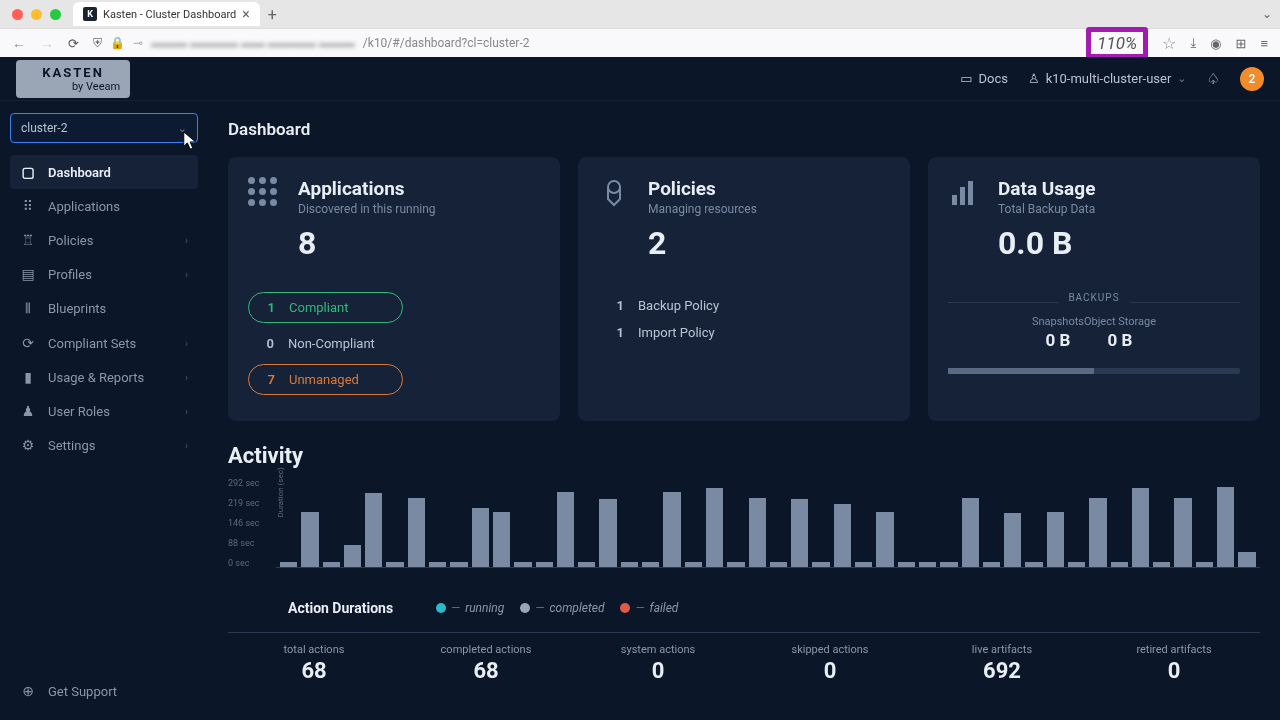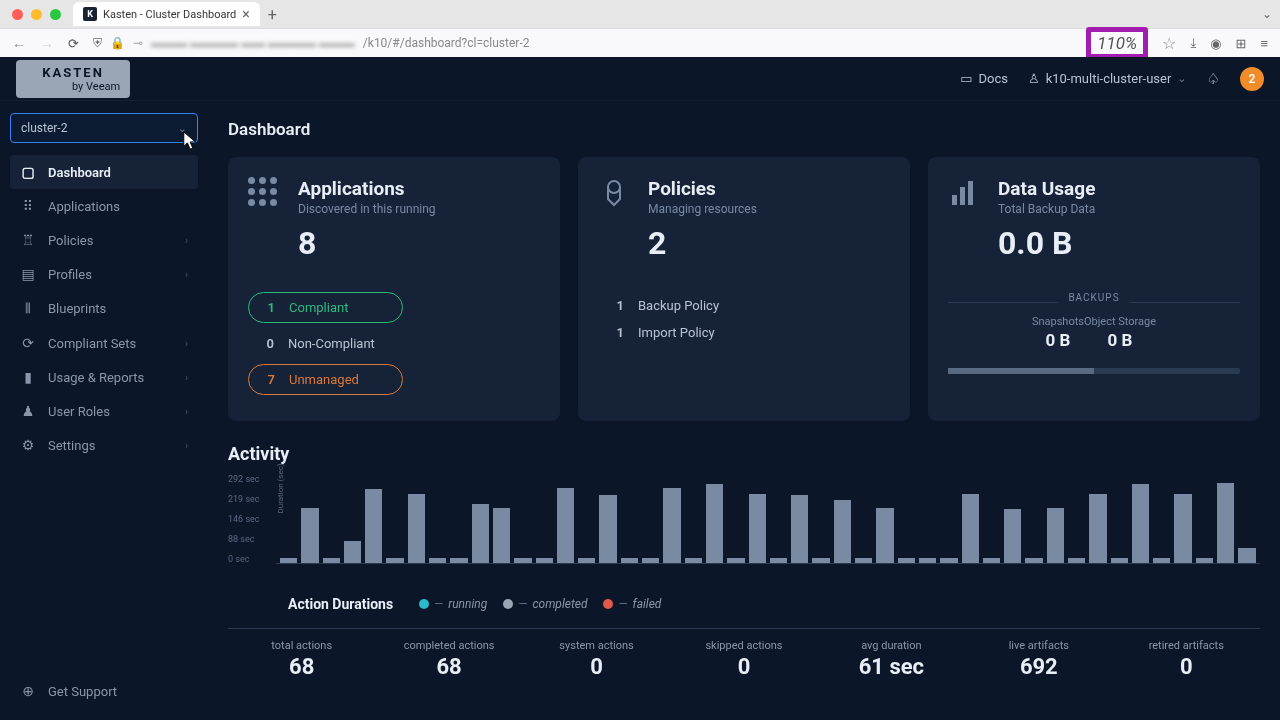--- a/index.html
+++ b/index.html
@@ -75,28 +75,28 @@
 .backups-sep { display: flex; align-items: flex-end; margin-top: 30px; gap: 10px; }
 .backups-sep .line { flex: 1; height: 1px; background: #2a3a52; }
 .backups-sep .lbl { font-size: 10px; color: #7a8aa3; letter-spacing: 1px; }
 .backup-cols { display: flex; justify-content: center; margin-top: 12px; }
 .backup-col { text-align: center; }
 .backup-lbl { font-size: 11px; color: #7a8aa3; }
 .backup-val { font-size: 17px; font-weight: 700; margin-top: 2px; }
 .progress-bar { margin-top: 18px; height: 6px; background: #2a3a52; border-radius: 2px; position: relative; }
 .progress-bar .fill { position: absolute; left: 0; top: 0; height: 100%; width: 50%; background: #5a6a82; }
 
-.activity-title { font-size: 18px; font-weight: 700; margin-bottom: 10px; }
+.activity-title { font-size: 22px; font-weight: 700; margin-bottom: 10px; }
 .chart-area { position: relative; height: 110px; display: flex; }
 .y-axis { width: 48px; display: flex; flex-direction: column; justify-content: space-between; font-size: 9px; color: #5a6a82; padding-right: 6px; height: 90px; }
 .y-axis-label { position: absolute; left: 52px; top: 35px; transform: rotate(-90deg); transform-origin: left; font-size: 8px; color: #5a6a82; }
 .bars { flex: 1; display: flex; align-items: flex-end; gap: 4px; height: 90px; border-bottom: 1px solid #2a3a52; padding: 0 4px; }
 .bar { flex: 1; background: #7a8aa3; min-width: 6px; }
 .legend { display: flex; align-items: center; gap: 16px; margin-top: 12px; padding-left: 60px; font-size: 12px; }
-.legend-title { font-weight: 700; font-size: 14px; color: #e8eef6; margin-right: 10px; }
+.legend-title { font-weight: 700; font-size: 14px; color: #e8eef6; margin-right: 27px; }
 .legend-item { display: flex; align-items: center; gap: 5px; color: #8a97ab; font-style: italic; }
 .legend-dot { width: 10px; height: 10px; border-radius: 50%; }
 .legend-dash { color: #5a6a82; }
 
 .stats-row { display: flex; border-top: 1px solid #2a3a52; margin-top: 16px; padding-top: 10px; }
 .stat { flex: 1; text-align: center; }
 .stat-lbl { font-size: 11px; color: #8a97ab; }
 .stat-val { font-size: 22px; font-weight: 700; margin-top: 2px; }
 
 .grid-icon { display: grid; grid-template-columns: repeat(3, 7px); gap: 4px; }
@@ -422,24 +422,20 @@
           </div>
           <div class="stat">
             <div class="stat-lbl">system actions</div>
             <div class="stat-val">0</div>
           </div>
           <div class="stat">
             <div class="stat-lbl">skipped actions</div>
             <div class="stat-val">0</div>
           </div>
           <div class="stat">
-            <div class="stat-lbl">avg duration</div>
-            <div class="stat-val">61 sec</div>
-          </div>
-          <div class="stat">
             <div class="stat-lbl">live artifacts</div>
             <div class="stat-val">692</div>
           </div>
           <div class="stat">
             <div class="stat-lbl">retired artifacts</div>
             <div class="stat-val">0</div>
           </div>
         </div>
     </div>
   </div>

